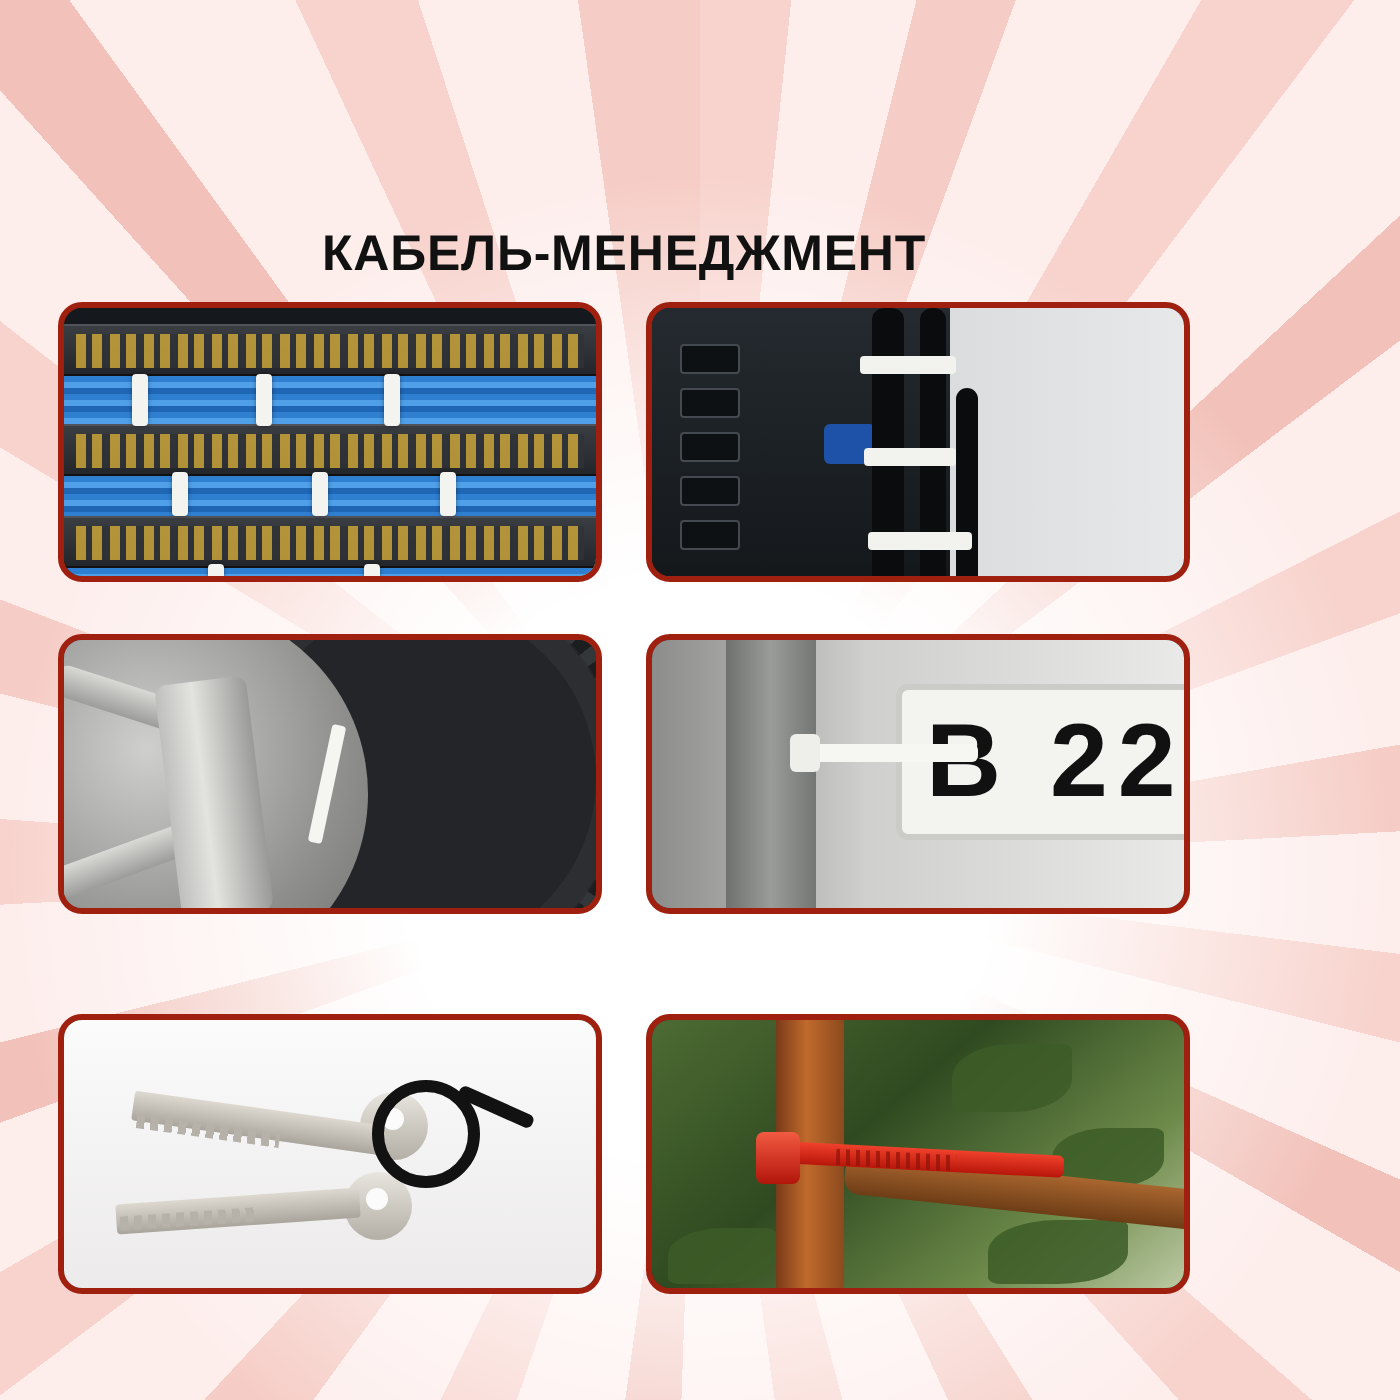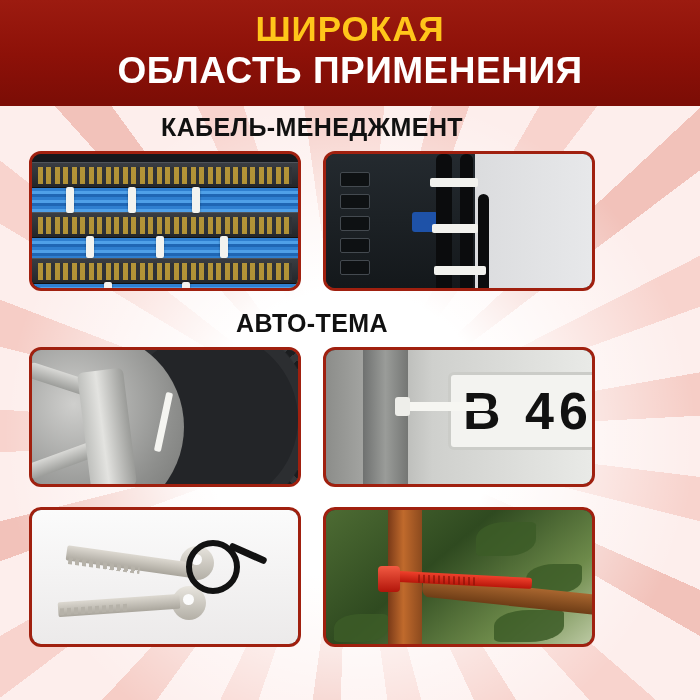--- a/index.html
+++ b/index.html
@@ -378,24 +378,20 @@
     opacity: .7;
   }
 </style>
 </head>
 <body>
 
 <div class="poster">
 
   <div class="bg-rays"></div>
 
-  <div class="header">
-    <div class="header-line1">Широкая</div>
-    <div class="header-line2">область применения</div>
-  </div>
 
   <div class="content">
 
     <div class="section sec1">
       <div class="section-title">Кабель-менеджмент</div>
       <div class="row">
 
         <div class="photo">
           <div class="pp">
             <div class="yellowcables"></div>
@@ -431,40 +427,39 @@
             <div class="sv-white-tie" style="left:104px; top:24px; width:48px;"></div>
             <div class="sv-white-tie" style="left:106px; top:70px; width:46px;"></div>
             <div class="sv-white-tie" style="left:108px; top:112px; width:52px;"></div>
           </div>
         </div>
 
       </div>
     </div>
 
     <div class="section sec2">
-      <div class="section-title">Авто-тема</div>
       <div class="row">
 
         <div class="photo">
           <div class="wh">
             <div class="wh-tire"></div>
             <div class="wh-tread"></div>
             <div class="wh-rim"></div>
             <div class="wh-spoke" style="left:-6px; top:26px; width:96px; height:16px; transform:rotate(18deg);"></div>
             <div class="wh-spoke" style="left:-6px; top:98px; width:96px; height:16px; transform:rotate(-20deg);"></div>
             <div class="wh-bar"></div>
             <div class="wh-tie"></div>
           </div>
         </div>
 
         <div class="photo">
           <div class="lp">
             <div class="lp-post"></div>
             <div class="lp-plate">
-              <span class="lp-text">B 46</span>
+              <span class="lp-text">B 22</span>
             </div>
             <div class="lp-tie"></div>
             <div class="lp-tie-head"></div>
           </div>
         </div>
 
       </div>
     </div>
 
     <div class="section sec3">

